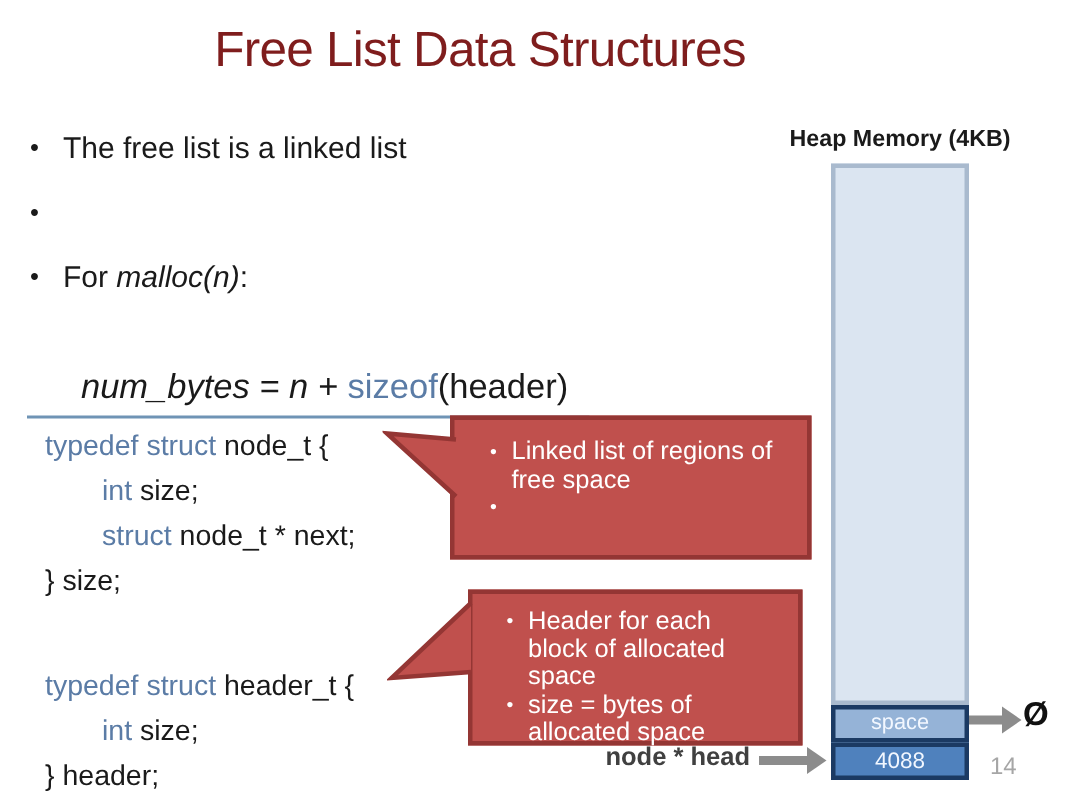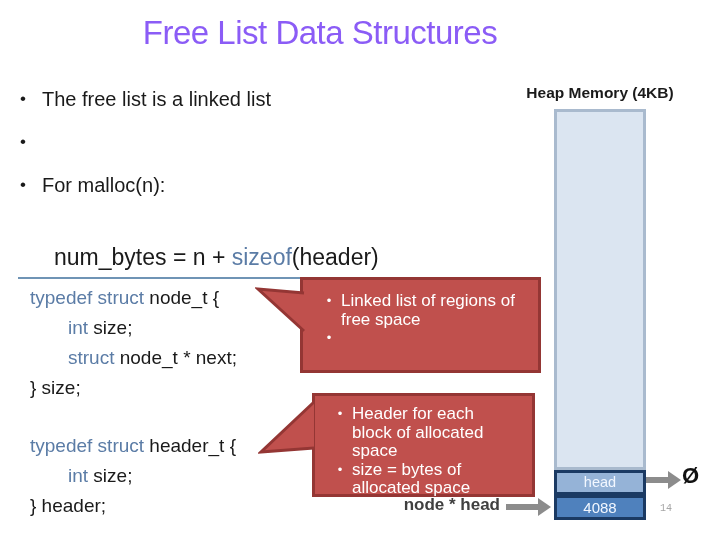--- a/index.html
+++ b/index.html
@@ -9,38 +9,38 @@
   .slide {
     position: relative;
     width: 720px; height: 540px;
     background: #ffffff;
     overflow: hidden;
   }
 
   .title {
     position: absolute; left: 60px; top: 14px; width: 520px;
     text-align: center;
-    font-size: 33px; color: #8b5cf6; font-weight: 400;
+    font-size: 33px; color: #7f1d1d; font-weight: 400;
     letter-spacing: -0.5px;
   }
 
   .bullets { position: absolute; left: 20px; top: 86px; width: 330px; list-style: none; }
   .bullet-item { display: flex; margin-bottom: 17px; color: #1a1a1a; }
   .bullet-marker { width: 22px; font-size: 17px; line-height: 26px; }
   .bullet-text { width: 252px; font-size: 20px; line-height: 26px; }
-  .seg-it { }
+  .seg-it { font-style: italic; }
   .seg-kw { color: #5b7ca6; }
 
   .formula { position: absolute; left: 54px; top: 244px; font-size: 23px; color: #1a1a1a; }
 
   .divider { position: absolute; left: 18px; top: 277px; width: 375px; height: 2px; background: #6f94b5; }
 
   .code { position: absolute; left: 30px; font-size: 19px; color: #1a1a1a; }
   .code-node { top: 283px; }
-  .code-header { top: 431px; }
+  .code-header { top: 443px; }
   .code-line { line-height: 30px; white-space: nowrap; }
   .code-line.indent { padding-left: 38px; }
 
   .callout {
     position: absolute;
     background: #c0504d; border: 3px solid #943634;
     color: #ffffff;
   }
   .callout-free { left: 300px; top: 277px; width: 241px; height: 96px; padding: 12px 10px 0 14px; }
   .callout-header-box { left: 312px; top: 393px; width: 223px; height: 104px; padding: 9px 8px 0 13px; }
@@ -79,21 +79,21 @@
     position: absolute; width: 0; height: 0;
     border-top: 9px solid transparent; border-bottom: 9px solid transparent;
     border-left: 13px solid #8c8c8c;
   }
   .shaft-a { left: 646px; top: 477px; width: 22px; }
   .head-a  { left: 668px; top: 471px; }
   .shaft-b { left: 506px; top: 504px; width: 32px; }
   .head-b  { left: 538px; top: 498px; }
 
   .null-symbol { position: absolute; left: 682px; top: 463px; font-size: 22px; font-weight: bold; color: #111111; }
-  .page-number { position: absolute; left: 660px; top: 503px; font-size: 10px; color: #a6a6a6; font-family: Liberation Mono, monospace; }
+  .page-number { position: absolute; left: 660px; top: 503px; font-size: 16px; color: #a6a6a6; }
 </style>
 </head>
 <body>
 
 <div class="slide">
 
   <div class="title">Free List Data Structures</div>
 
   <ul class="bullets">
     <li class="bullet-item">
@@ -150,21 +150,21 @@
       <span class="co-text">size = bytes of allocated space</span>
     </div>
   </div>
   <svg class="callout-tail tail-header" width="60" height="62" viewBox="0 0 60 62">
     <polygon points="3,56 56,6 56,52" fill="#c0504d"></polygon>
     <polyline points="56,6 3,56 56,52" fill="none" stroke="#943634" stroke-width="3"></polyline>
   </svg>
 
   <div class="heap-label">Heap Memory (4KB)</div>
   <div class="heap-rect"></div>
-  <div class="mem-box next-box">head</div>
+  <div class="mem-box next-box">space</div>
   <div class="mem-box size-box">4088</div>
 
   <div class="head-label">node * head</div>
 
   <div class="arrow-shaft shaft-a"></div>
   <div class="arrow-head head-a"></div>
   <div class="arrow-shaft shaft-b"></div>
   <div class="arrow-head head-b"></div>
 
   <div class="null-symbol">Ø</div>

